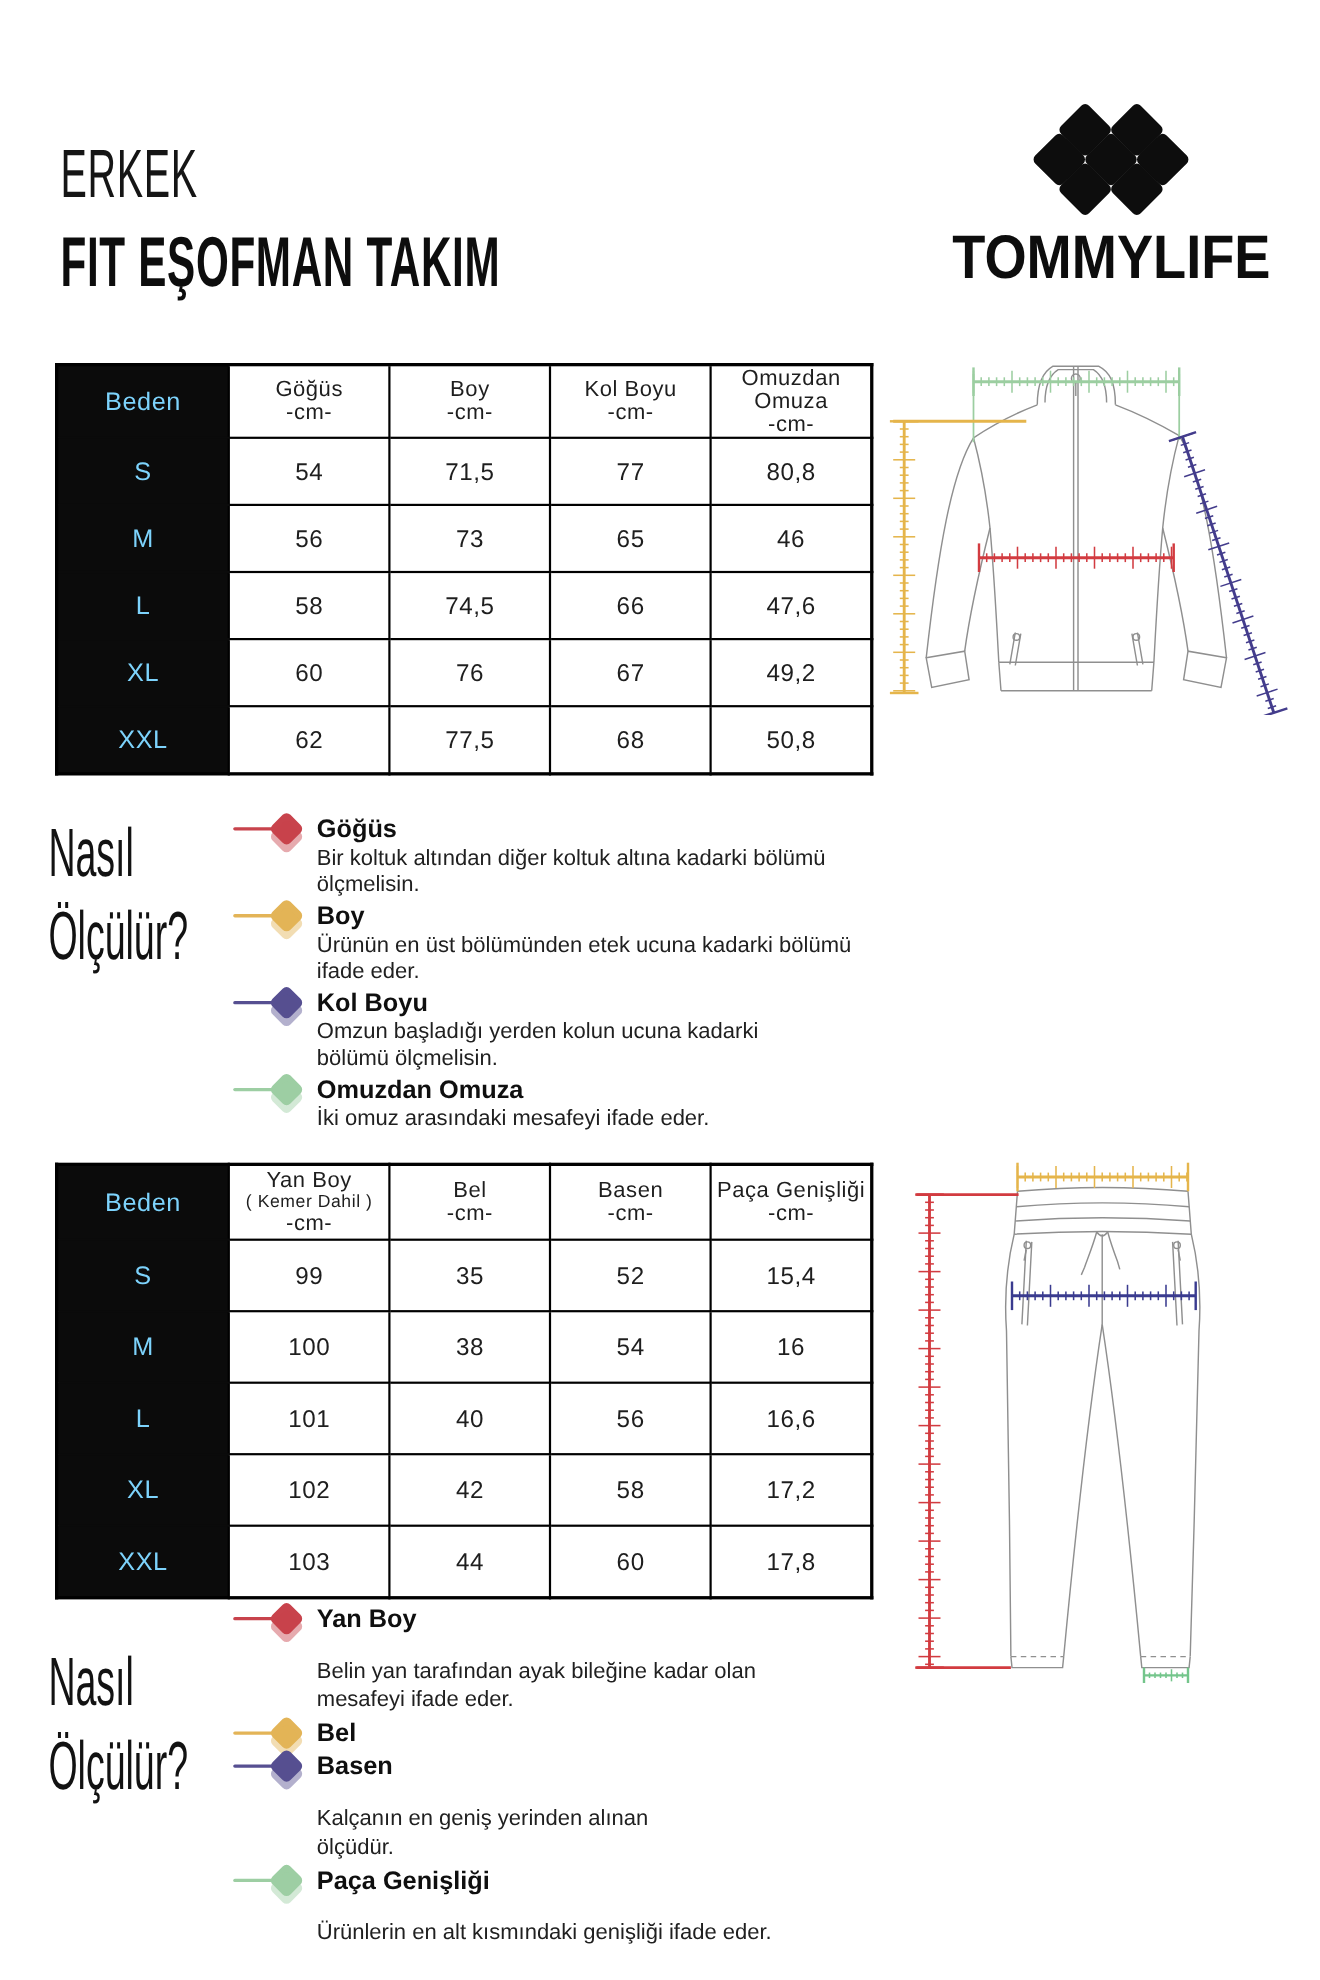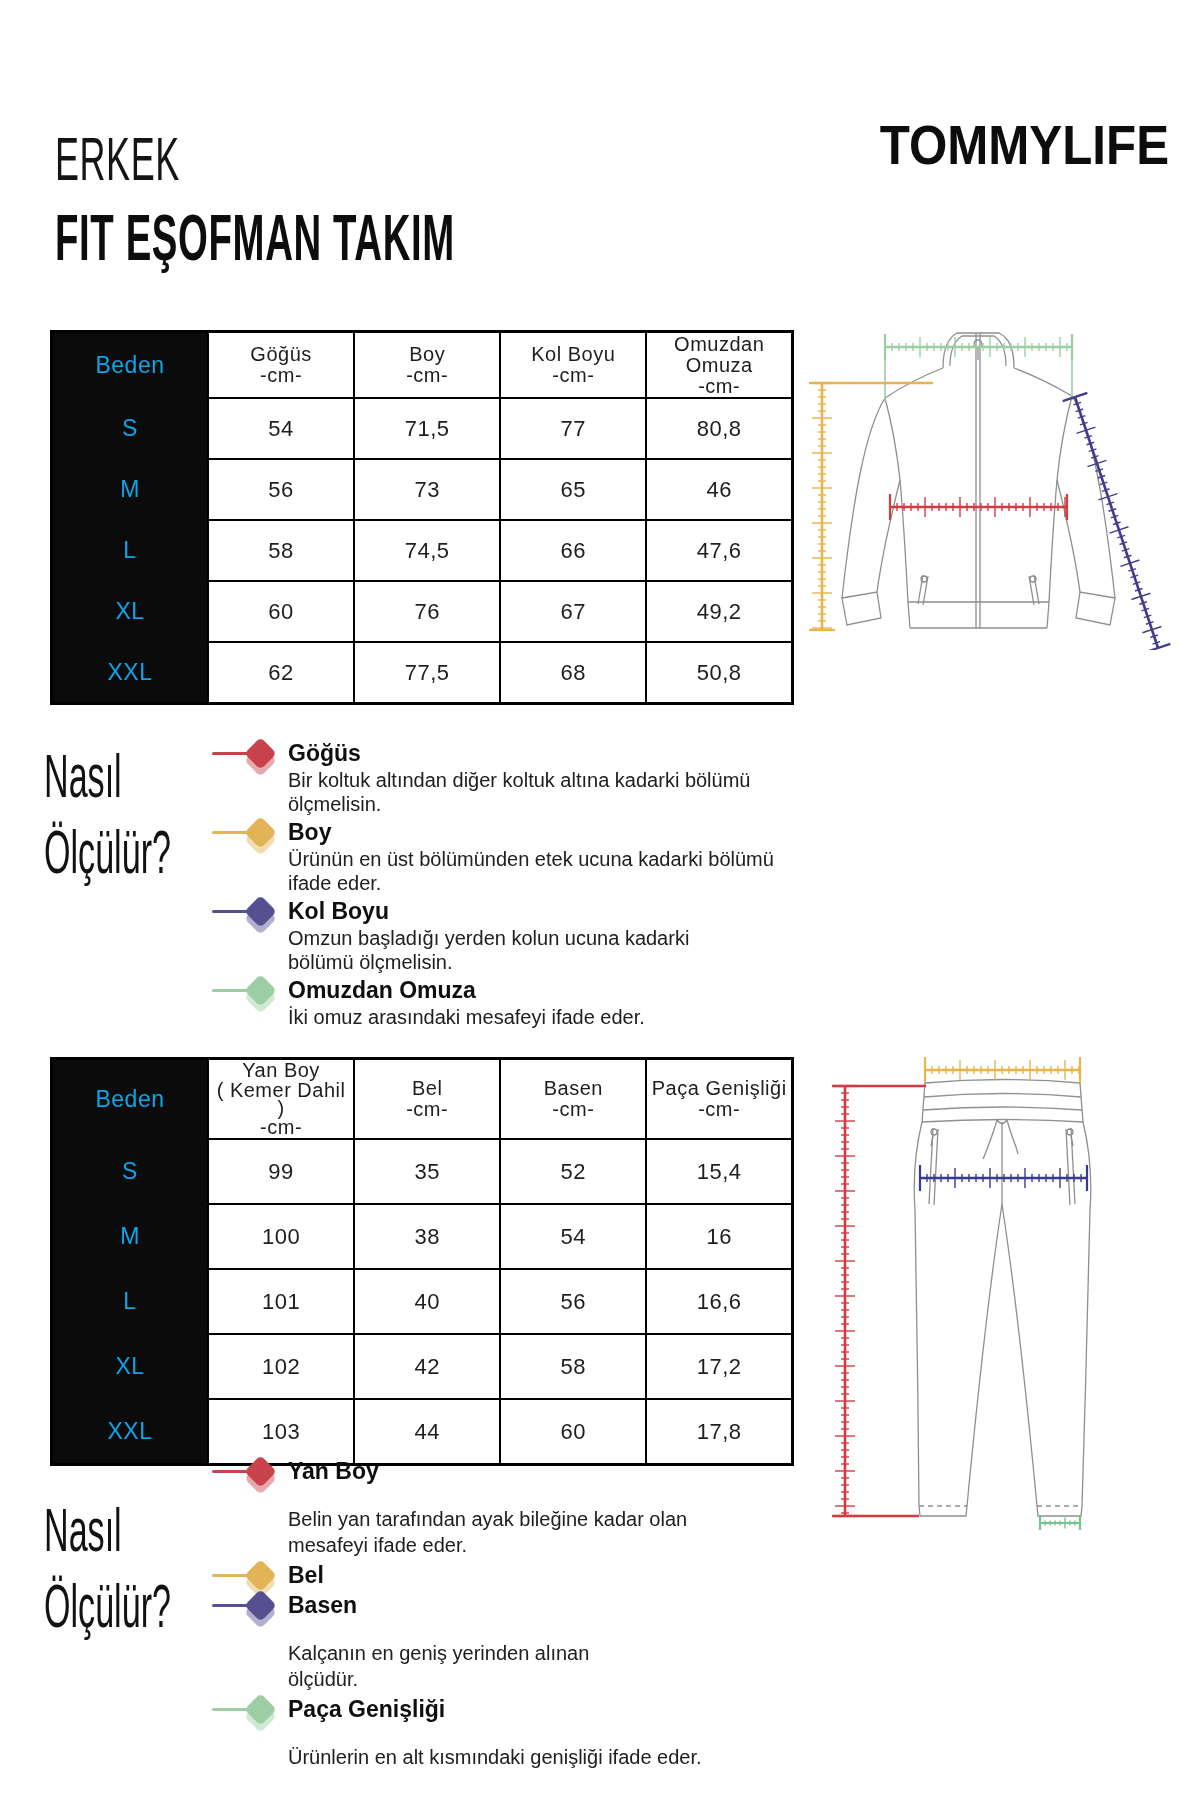--- a/index.html
+++ b/index.html
@@ -10,37 +10,37 @@
   #page{position:absolute;inset:0;border-radius:20px;}
 
   
   .title-block{position:absolute;left:55px;top:128px;}
   .t1{font-size:62px;font-weight:400;line-height:1;letter-spacing:1px;
       transform:scaleX(.58);transform-origin:0 0;white-space:nowrap;color:#151515;}
   .t2{font-size:64px;font-weight:800;line-height:1;letter-spacing:1px;margin-top:16px;
       transform:scaleX(.60);transform-origin:0 0;white-space:nowrap;color:#0d0d0d;}
 
   .logo-block{position:absolute;left:860px;top:83px;width:300px;
-      display:flex;flex-direction:row;align-items:center;}
+      display:flex;flex-direction:column;align-items:center;justify-content:center;}
   .brand{font-size:56px;font-weight:800;letter-spacing:0px;line-height:1;margin-top:-2px;
       transform:scaleX(.88);white-space:nowrap;color:#0d0d0d;}
 
   
   table.size-table{position:absolute;border-collapse:collapse;table-layout:fixed;width:744px;
       background:#fff;border:3px solid #000;}
   table.size-table th,table.size-table td{
       border:2px solid #000;text-align:center;vertical-align:middle;
       font-size:22px;letter-spacing:.5px;color:#1e1e1e;font-weight:400;padding:0 2px;}
   table.size-table th:first-child{width:150px;}
-  table.size-table .size-col{background:#0b0b0b;color:#0ea5e9;border-color:#0b0b0b;
+  table.size-table .size-col{background:#0b0b0b;color:#7dd3fc;border-color:#0b0b0b;
       border-right-color:#000;font-size:23px;}
   table.size-table thead .size-col{border-bottom-color:#0b0b0b;}
   table.size-table thead th{font-weight:400;}
   .col-title,.col-unit{font-size:20px;line-height:21px;}
-  .col-sub{font-size:20px;line-height:18px;}
+  .col-sub{font-size:16px;line-height:18px;}
   #jacket-table{left:50px;top:330px;}
   #jacket-table thead th{height:64px;}
   #jacket-table tbody td{height:59px;}
   #pants-table{left:50px;top:1057px;}
   #pants-table thead th{height:66px;}
   #pants-table tbody td{height:63px;}
 
   
   .how{position:absolute;left:44px;font-size:62px;font-weight:400;line-height:1.22;
       transform:scaleX(.55);transform-origin:0 0;color:#121212;white-space:nowrap;}

